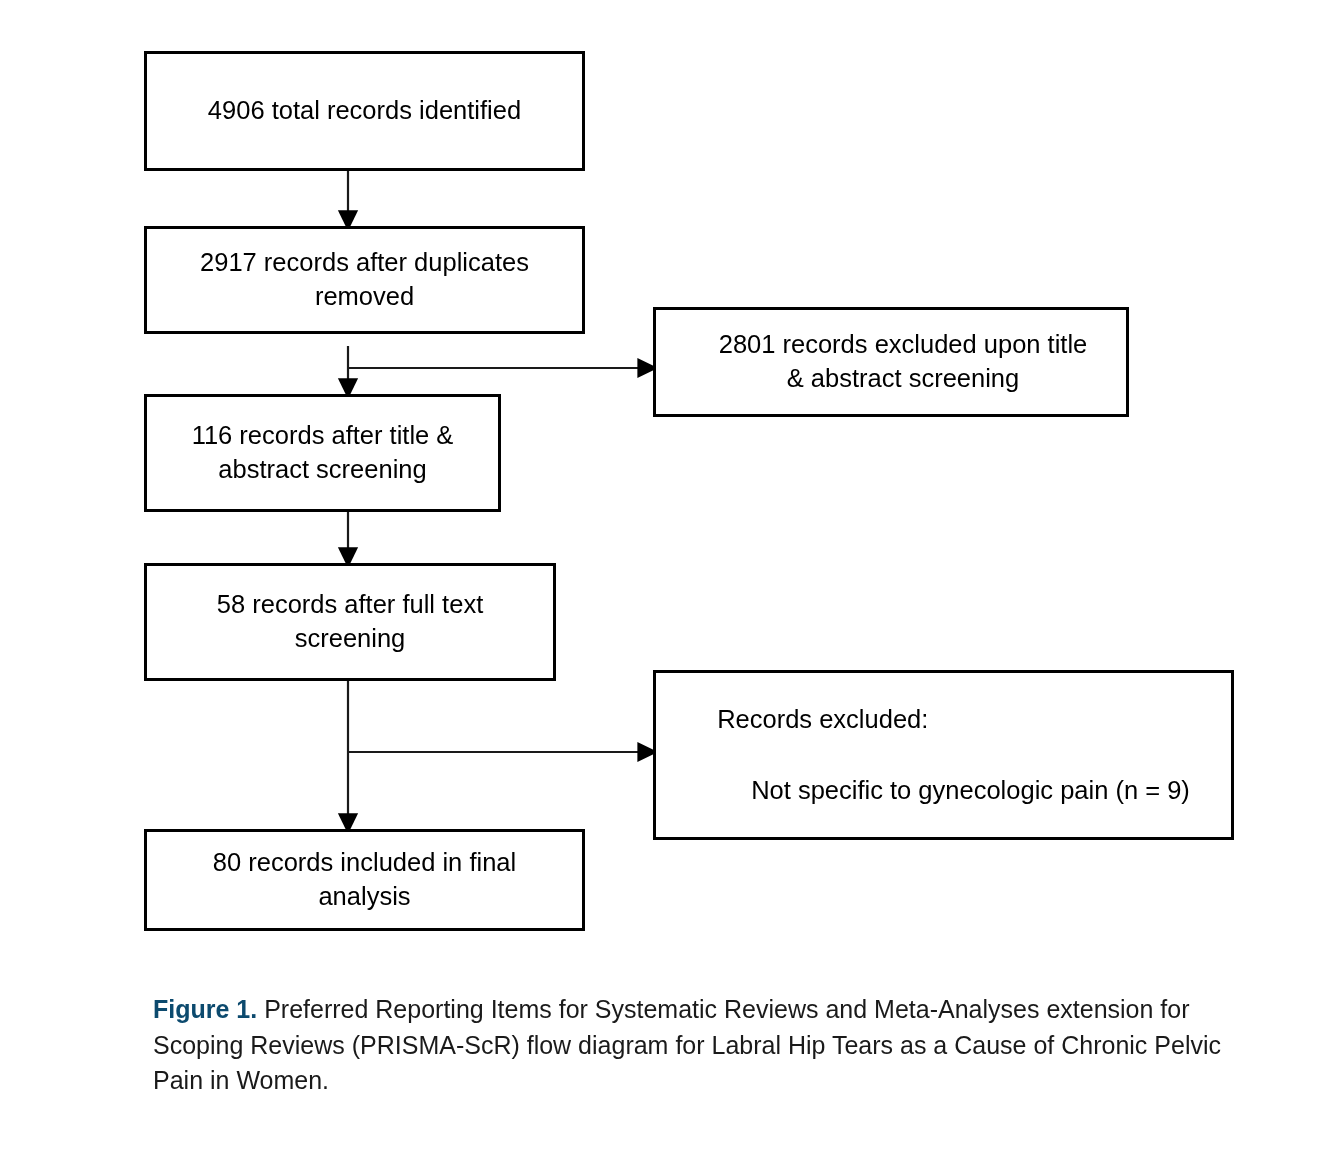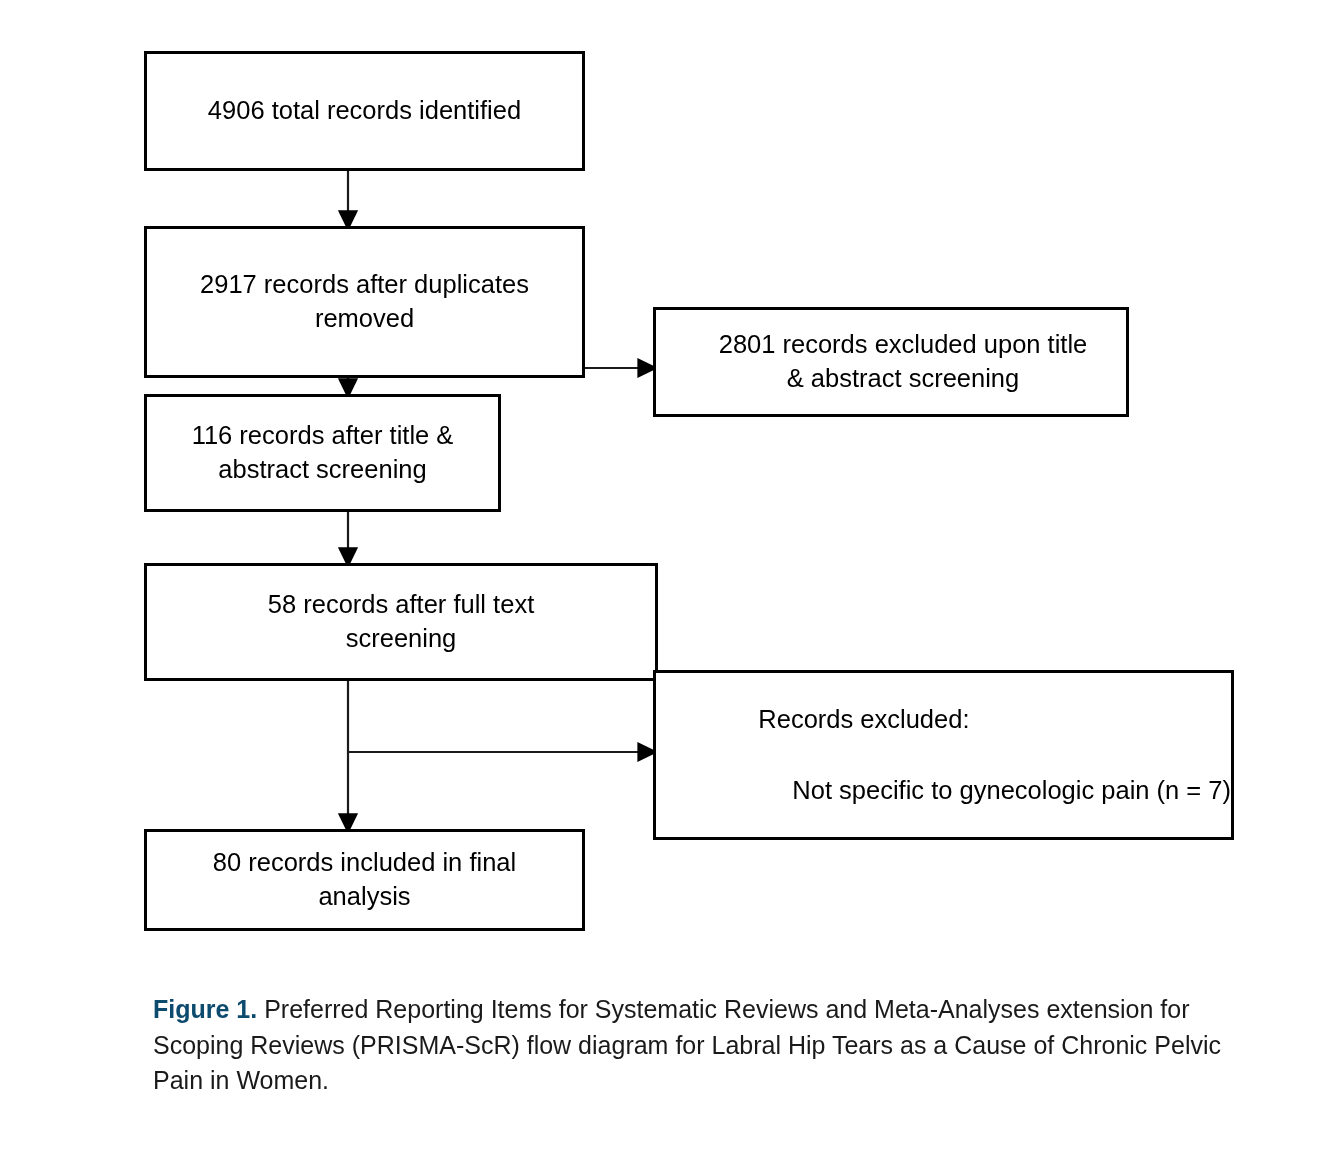--- a/index.html
+++ b/index.html
@@ -55,29 +55,29 @@
     font-size: 25.5px;
     line-height: 1.32;
     text-align: center;
     color: #000000;
     padding: 0 10px;
     white-space: pre-line;
   }
 
   
   #box-identified   { left: 136px; top:  51px; width: 441px; height: 120px; }
-  #box-duplicates   { left: 136px; top: 226px; width: 441px; height: 152px; }
+  #box-duplicates   { left: 136px; top: 226px; width: 441px; height: 108px; }
   #box-title-abs    { left: 136px; top: 394px; width: 357px; height: 118px; }
-  #box-fulltext     { left: 136px; top: 563px; width: 514px; height: 118px; }
+  #box-fulltext     { left: 136px; top: 563px; width: 412px; height: 118px; }
   #box-included     { left: 136px; top: 829px; width: 441px; height: 102px; }
 
   
   #box-excluded-title { left: 645px; top: 307px; width: 476px; height: 110px; padding-left: 24px; }
   #box-excluded-full  { left: 645px; top: 670px; width: 581px; height: 170px;
-                        justify-content: flex-end; }
+                        justify-content: center; }
 
   #box-excluded-full .box-text {
     text-align: left;
     padding: 0 0 0 20px;
     font-size: 25.5px;
     line-height: 1.38;
   }
   .excl-head { display: block; }
   .excl-item { display: block; padding-left: 34px; }
 
@@ -147,21 +147,21 @@
     </div>
 
     <div class="flow-box" id="box-fulltext">
       <span class="box-text">58 records after full text
 screening</span>
     </div>
 
     <div class="flow-box" id="box-excluded-full">
       <span class="box-text">
         <span class="excl-head">Records excluded:</span>
-        <span class="excl-item">Not specific to gynecologic pain (n = 7)</span>
+        <span class="excl-item">Not specific to gynecologic pain (n = 9)</span>
       </span>
     </div>
 
     <div class="flow-box" id="box-included">
       <span class="box-text">80 records included in final
 analysis</span>
     </div>
 
   </div>
 

